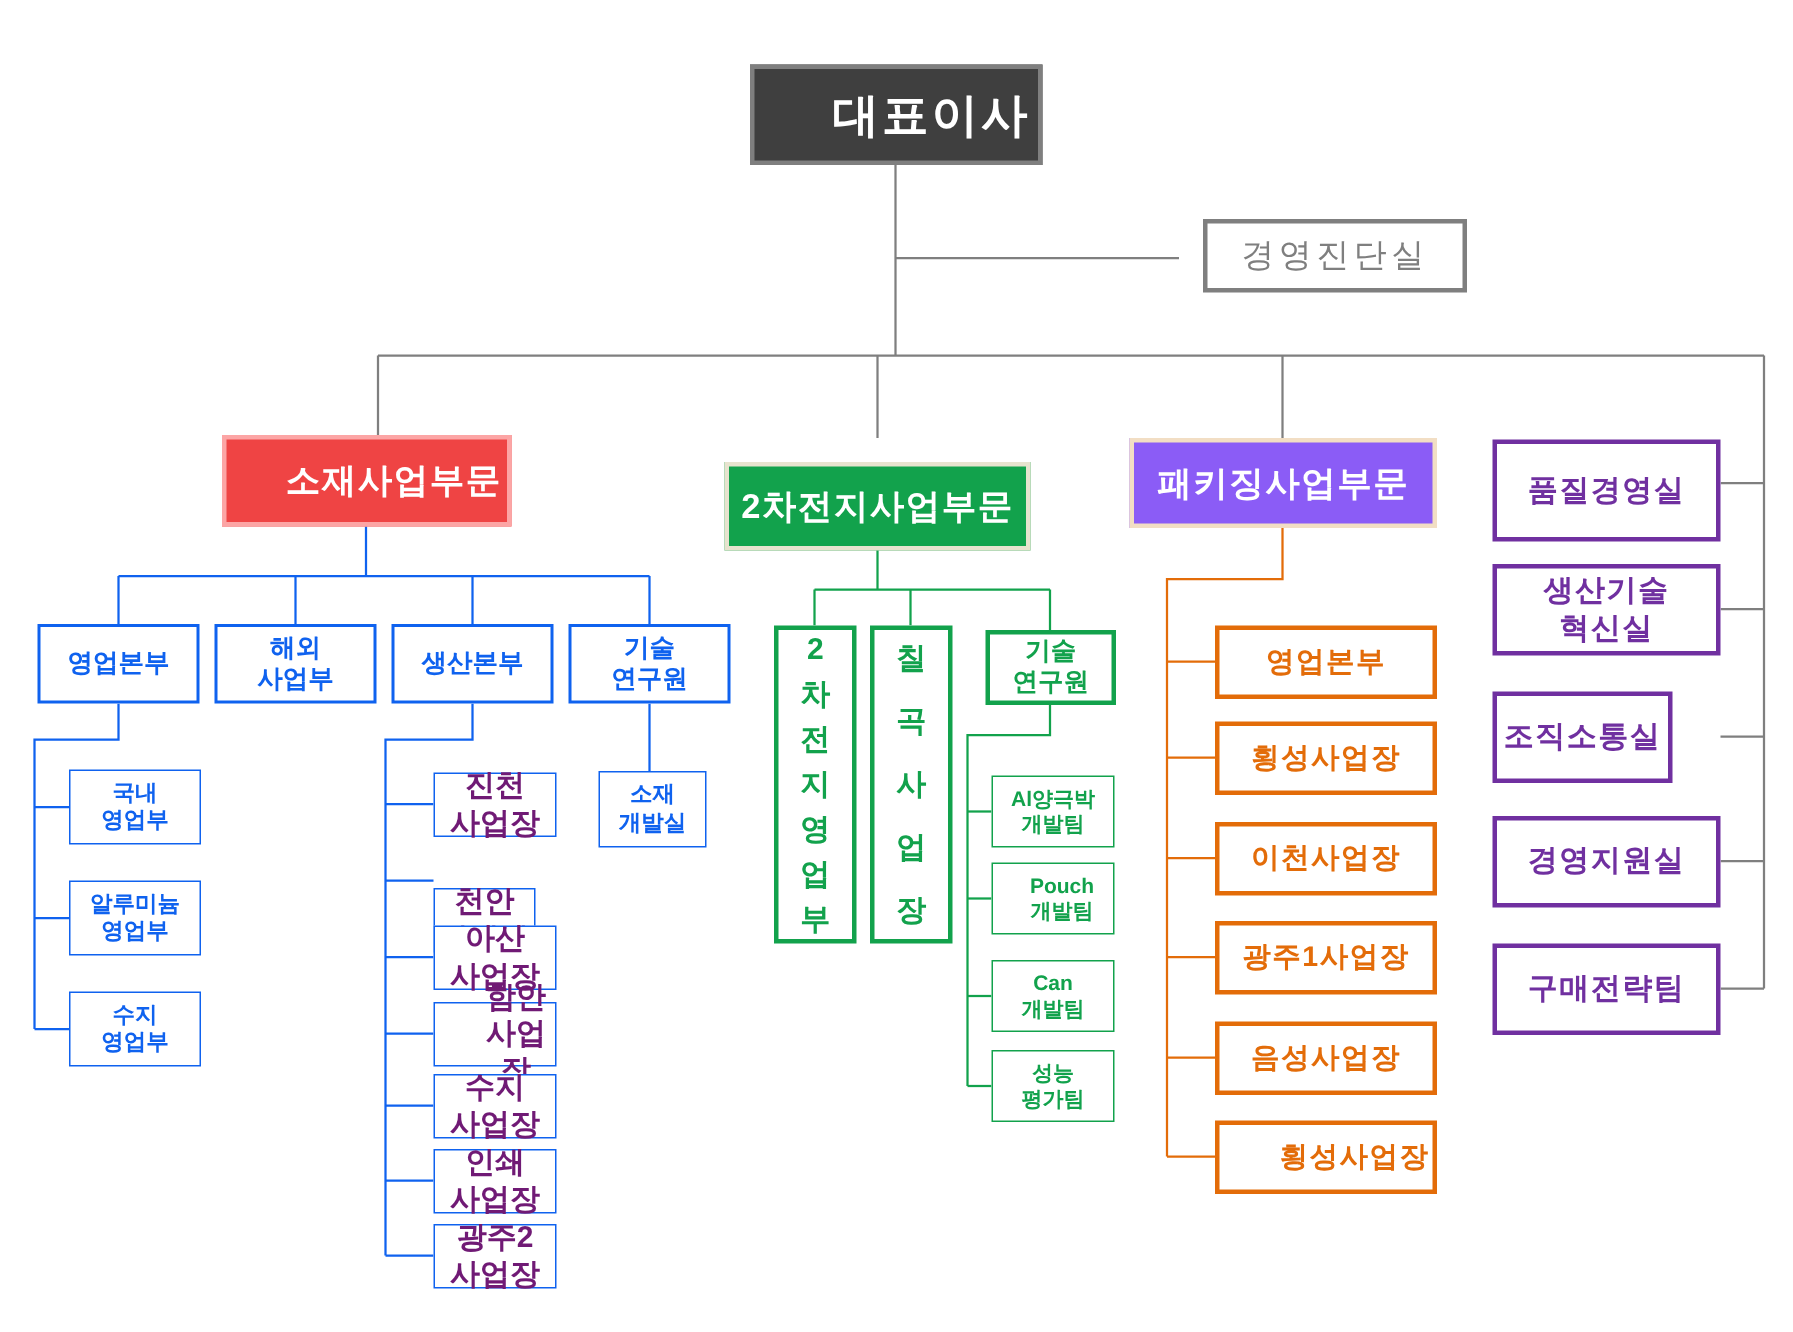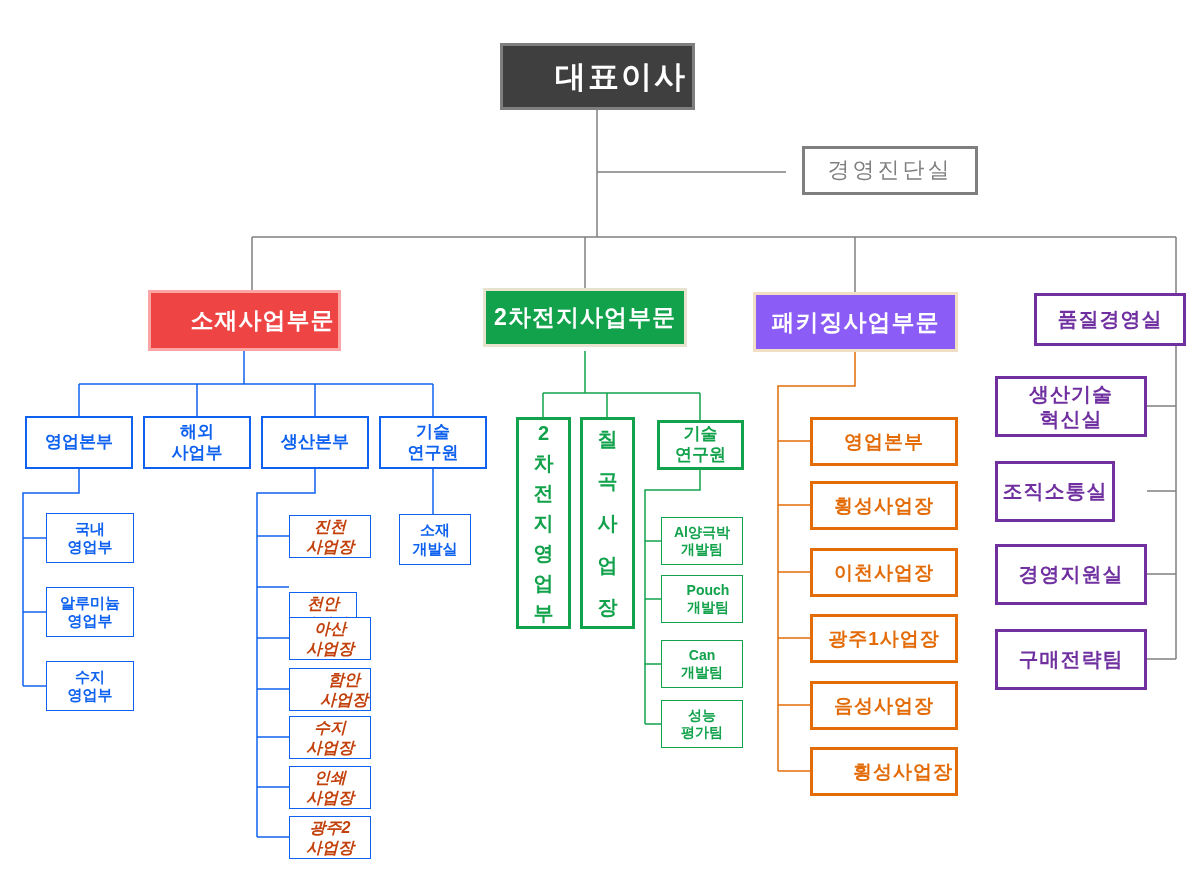--- a/index.html
+++ b/index.html
@@ -14,21 +14,21 @@
     text-align:center; white-space:pre-line; font-weight:bold; line-height:1.22;
   }
   .ceo   { background:#3F3F3F; border:3px solid #7F7F7F; color:#ffffff; font-size:31px; letter-spacing:2px; }
   .audit { border:3px solid #7F7F7F; color:#7F7F7F; font-size:22px; font-weight:normal; letter-spacing:3px; }
   .head  { color:#ffffff; font-size:23px; letter-spacing:1px; }
   .head-blue   { background:#ef4444; border:3px solid #fca5a5;padding-left:36px; }
   .head-green  { background:#12A24C; border:3px solid #E7E3CE; }
   .head-orange { background:#8b5cf6; border:3px solid #F2DEC4; }
   .blue-box  { border:2.5px solid #0F62EF; color:#0F62EF; font-size:17px; }
   .blue-sub  { border:1.5px solid #0F62EF; color:#0F62EF; font-size:15px; }
-  .blue-sub-sm { border:1.5px solid #0F62EF; color:#c2410c; font-size:16px;font-style:italic; }
+  .blue-sub-sm { border:1.5px solid #0F62EF; color:#701a75; font-size:20px; }
   .green-box { border:3.5px solid #12A24C; color:#12A24C; font-size:17px; }
   .green-vert{ border:3px solid #12A24C; color:#12A24C; font-size:20px; }
   .lh7 { line-height:30px; }
   .lh5 { line-height:42px; }
   .green-sub { border:1.5px solid #12A24C; color:#12A24C; font-size:14px; }
   .orange-box{ border:3px solid #E36C09; color:#E36C09; font-size:19px; letter-spacing:1px; }
   .purple-box{ border:3.5px solid #7030A0; color:#7030A0; font-size:20px; letter-spacing:1px; }
 </style>
 </head>
 <body>
@@ -94,21 +94,21 @@
     <path d="M778,705 H810"></path>
     <path d="M778,771 H810"></path>
   </g>
 </svg>
 
 <div class="box ceo" style="left:500px; top:43px; width:195px; height:67px;padding-left:47px;">대표이사</div>
 
 <div class="box audit" style="left:786px; top:146px; width:176px; height:49px;margin-left:16px;">경영진단실</div>
 
 <div class="box head head-blue" style="left:148px; top:290px; width:193px; height:61px;">소재사업부문</div>
-<div class="box head head-green" style="left:483px; top:288px; width:204px; height:59px;">2차전지사업부문</div>
+<div class="box head head-green" style="left:483px; top:308px; width:204px; height:59px;">2차전지사업부문</div>
 <div class="box head head-orange" style="left:753px; top:292px; width:205px; height:60px;">패키징사업부문</div>
 
 <div class="box blue-box" style="left:25px; top:416px; width:108px; height:53px;">영업본부</div>
 <div class="box blue-box" style="left:143px; top:416px; width:108px; height:53px;">해외
 사업부</div>
 <div class="box blue-box" style="left:261px; top:416px; width:108px; height:53px;">생산본부</div>
 <div class="box blue-box" style="left:379px; top:416px; width:108px; height:53px;">기술
 연구원</div>
 
 <div class="box blue-sub" style="left:46px; top:513px; width:88px; height:50px;">국내
@@ -160,18 +160,18 @@
 <div class="box green-sub" style="left:661px; top:700px; width:82px; height:48px;">성능
 평가팀</div>
 
 <div class="box orange-box" style="left:810px; top:417px; width:148px; height:49px;">영업본부</div>
 <div class="box orange-box" style="left:810px; top:481px; width:148px; height:49px;">횡성사업장</div>
 <div class="box orange-box" style="left:810px; top:548px; width:148px; height:49px;">이천사업장</div>
 <div class="box orange-box" style="left:810px; top:614px; width:148px; height:49px;">광주1사업장</div>
 <div class="box orange-box" style="left:810px; top:681px; width:148px; height:49px;">음성사업장</div>
 <div class="box orange-box" style="left:810px; top:747px; width:148px; height:49px;padding-left:38px;">횡성사업장</div>
 
-<div class="box purple-box" style="left:1034px; top:293px; width:152px; height:53px;">품질경영실</div>
+<div class="box purple-box" style="left:995px; top:293px; width:152px; height:68px;">품질경영실</div>
 <div class="box purple-box" style="left:995px; top:376px; width:152px; height:61px;">생산기술
 혁신실</div>
 <div class="box purple-box" style="left:995px; top:461px; width:120px; height:61px;">조직소통실</div>
 <div class="box purple-box" style="left:995px; top:544px; width:152px; height:61px;">경영지원실</div>
 <div class="box purple-box" style="left:995px; top:629px; width:152px; height:61px;">구매전략팀</div>
 
 </body></html>

